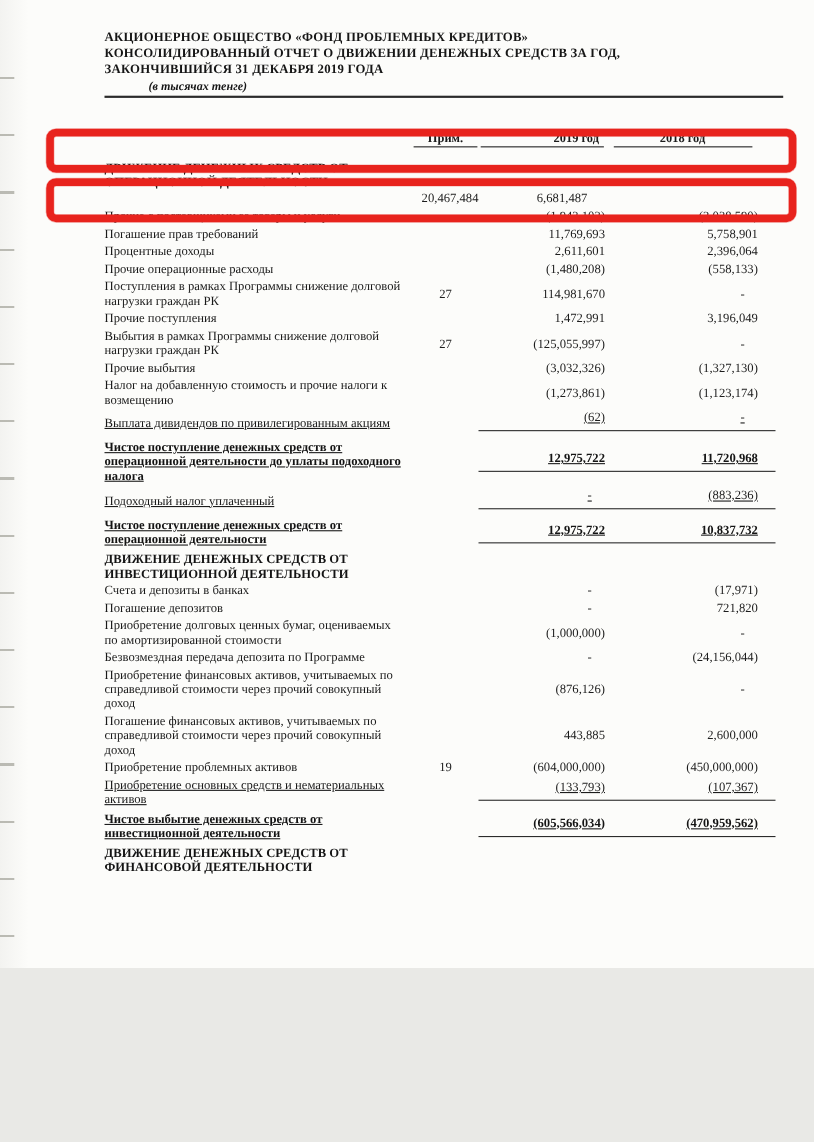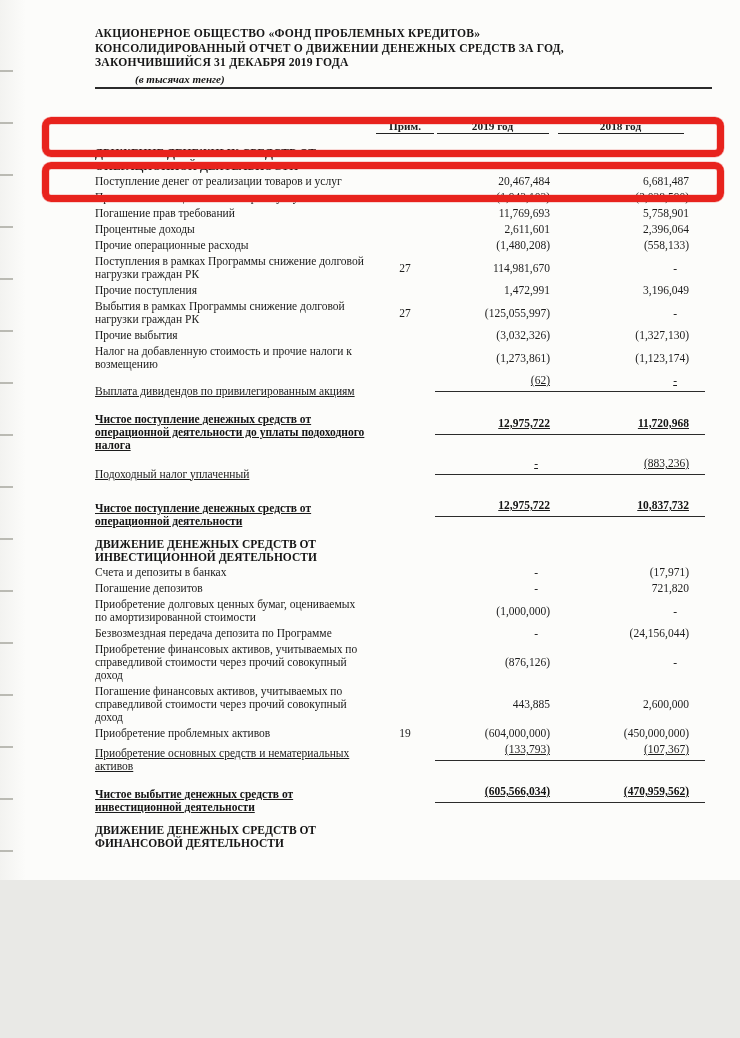--- a/index.html
+++ b/index.html
@@ -25,37 +25,37 @@
   header{position:absolute;left:95px;top:27px;width:620px;}
   .title-line{font-weight:bold;font-size:11.6px;line-height:14.5px;letter-spacing:.2px;color:#161616;}
   .units-note{font-weight:bold;font-style:italic;font-size:11px;margin-top:2px;color:#161616;margin-left:40px;}
   .top-rule{width:617px;border-bottom:2px solid #2b2b2b;margin-top:2px;}
 
   
   .cols,.row{display:grid;grid-template-columns:280px 60px 115px 155px;}
   .cols{position:absolute;left:95px;top:120px;width:610px;font-weight:bold;font-size:11.3px;}
   .colh{text-align:center;}
   .colh .u{display:inline-block;border-bottom:1.3px solid #222;padding:0 4px 1px 4px;}
-  .colh.c19 .u{min-width:104px;}
+  .colh.c19 .u{min-width:104px;text-align:right;}
   .colh.c18 .u{min-width:118px;margin-right:14px;}
   .colh.cn .u{min-width:50px;}
 
   .rows{position:absolute;left:95px;top:147px;width:610px;font-size:11.5px;line-height:13px;}
   .row{margin-bottom:3px;align-items:center;}
   .row .cell{min-height:13px;}
   .row .label{padding-right:6px;color:#1a1a1a;}
   .row .note{text-align:center;}
   .row .v{text-align:right;white-space:nowrap;}
   .row .v18{padding-right:16px;}
   .row .v.dash{padding-right:12px;}
   .row .v18.dash{padding-right:28px;}
   .row.section .label{font-weight:bold;color:#141414;}
   .row.section{margin-bottom:2px;}
   .row.total .label,.row.total .v{font-weight:bold;color:#141414;}
-  .row.rb .v{border-bottom:1.3px solid #2b2b2b;padding-bottom:4px;margin-bottom:16px;}
+  .row.rb .v{border-bottom:1.3px solid #2b2b2b;padding-bottom:4px;margin-bottom:4px;}
   .row.rb{margin-bottom:5px;text-decoration:underline;}
   .row.total .v{padding-top:3px;}
 
   
   .hlbox{
     position:absolute;left:42px;width:682px;
     border:7px solid #e8231d;border-radius:9px;
     z-index:6;pointer-events:none;box-sizing:border-box;
     box-shadow:0 0 0 .5px rgba(232,35,29,.35), inset 0 0 0 .5px rgba(232,35,29,.35);
   }
@@ -91,21 +91,20 @@
   </div>
 
   <div id="rows" class="rows">
       <div class="row section">
         <div class="cell label">ДВИЖЕНИЕ ДЕНЕЖНЫХ СРЕДСТВ ОТ ОПЕРАЦИОННОЙ ДЕЯТЕЛЬНОСТИ</div>
         <div class="cell note"></div>
         <div class="cell v v19"></div>
         <div class="cell v v18"></div>
       </div>
       <div class="row item">
-        <div class="cell label">Поступление денег от реализации товаров и услуг</div>
         <div class="cell note"></div>
         <div class="cell v v19">20,467,484</div>
         <div class="cell v v18">6,681,487</div>
       </div>
       <div class="row item">
         <div class="cell label">Прочие с поставщиками за товары и услуги</div>
         <div class="cell note"></div>
         <div class="cell v v19">(1,943,103)</div>
         <div class="cell v v18">(2,038,590)</div>
       </div>

